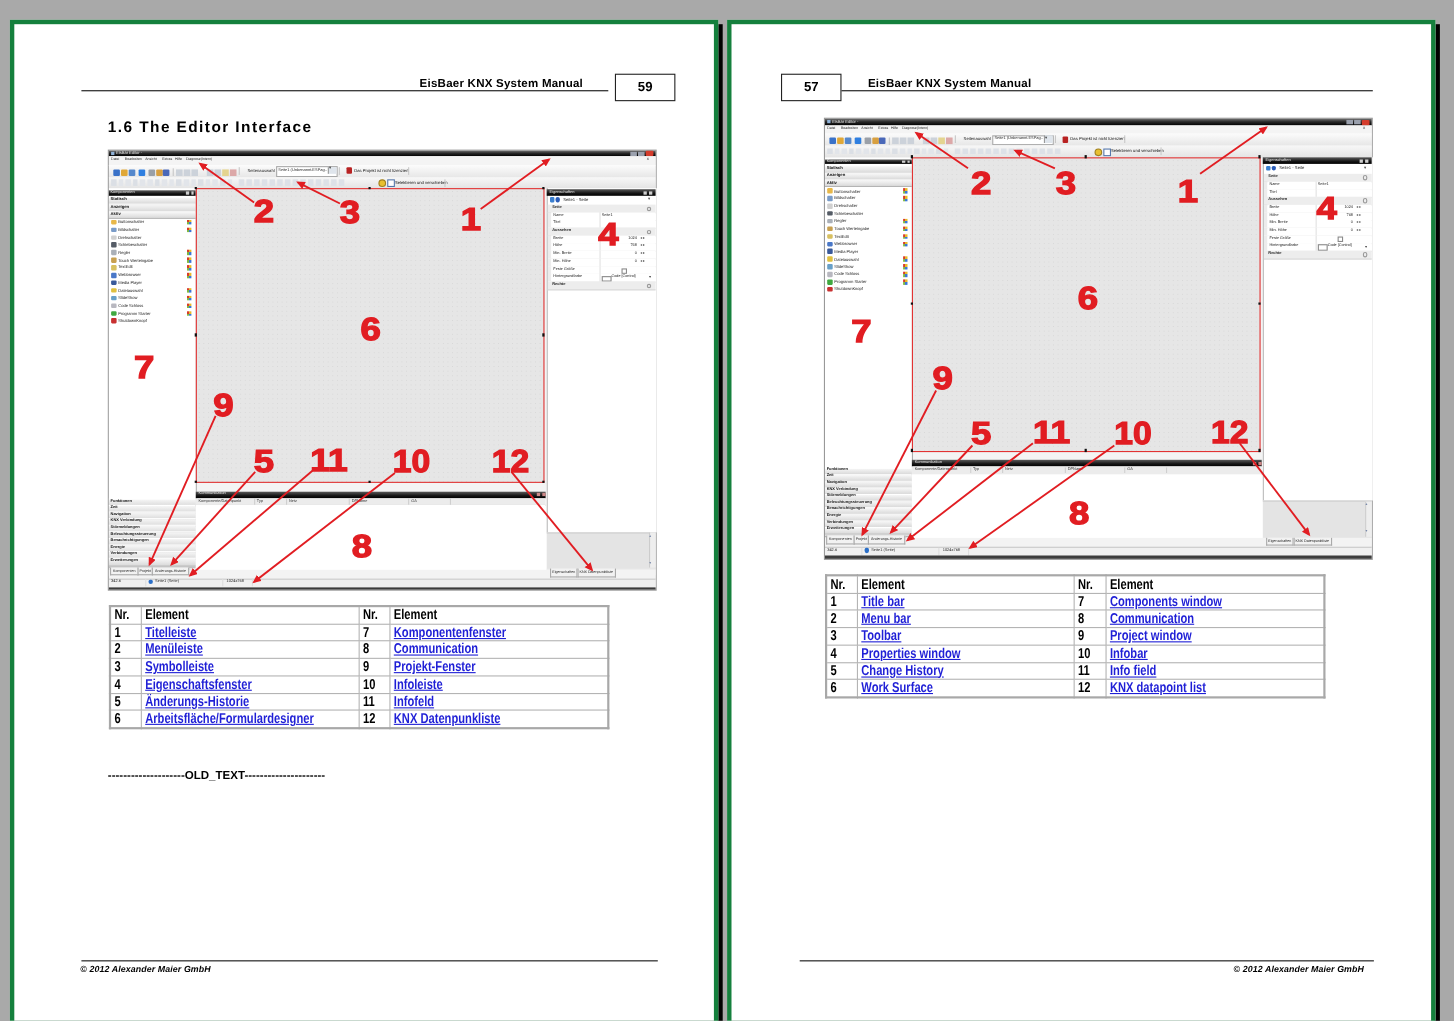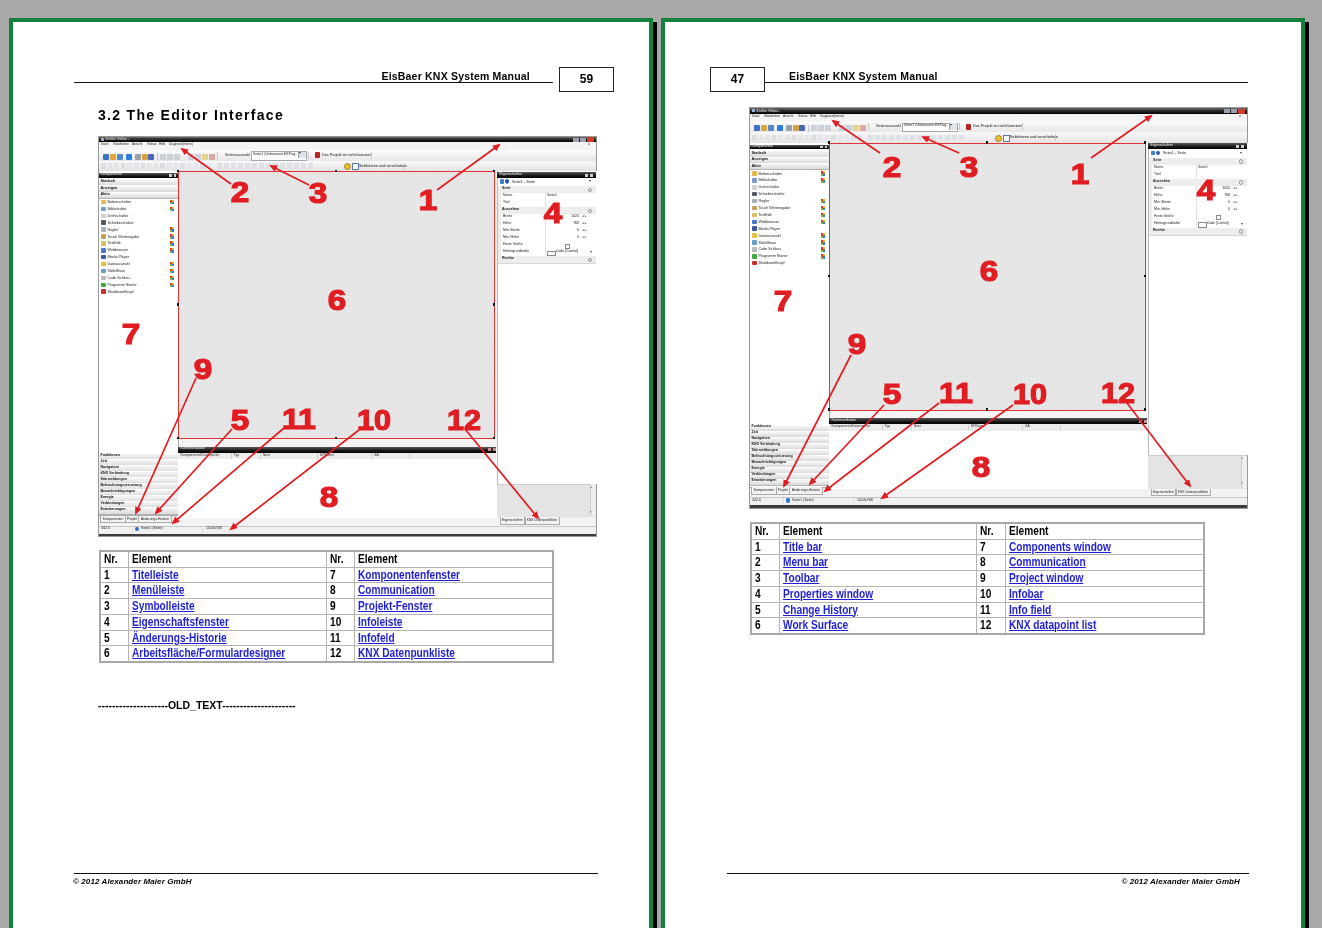--- a/index.html
+++ b/index.html
@@ -30,21 +30,21 @@
 </style></head><body>
 
 <div class="page" style="left:9px;top:6px;">
 
 <div class="hdr" style="right:119px;top:48px;">EisBaer KNX System Manual</div>
 
 <div class="hrule" style="left:61px;top:59.5px;width:479px;"></div>
 
 <div class="pgbox" style="left:546px;top:45px;">59</div>
 
-<div class="abs" style="left:85px;top:86px;font-size:14px;font-weight:bold;letter-spacing:1.3px;color:#000;">3.2 The Editor Interface</div>
+<div class="abs" style="left:85px;top:86px;font-size:14px;font-weight:bold;letter-spacing:1.3px;color:#000;">1.6 The Editor Interface</div>
 
 <div class="shot" style="left:86px;top:114.5px;">
 
 <div class="s-tb"></div>
 
 <div class="abs" style="left:1.5px;top:1px;width:3.2px;height:3.2px;background:#8fb2d8;"></div>
 
 <div class="abs" style="left:6.5px;top:0.7px;font-size:3.7px;color:#e6e6e6;">EisBär Editor -</div>
 
 <div class="abs" style="left:474px;top:1px;width:6px;height:4px;background:#9aa0ad;"></div>
@@ -432,21 +432,21 @@
 <text x="361" y="407.5" text-anchor="middle" font-size="29" font-weight="bold" textLength="34" lengthAdjust="spacingAndGlyphs" fill="#e11d22" stroke="#e11d22" stroke-width="1.2">10</text>
 
 <text x="286" y="406.5" text-anchor="middle" font-size="29" font-weight="bold" textLength="34" lengthAdjust="spacingAndGlyphs" fill="#e11d22" stroke="#e11d22" stroke-width="1.2">11</text>
 
 <text x="451" y="407.5" text-anchor="middle" font-size="29" font-weight="bold" textLength="34" lengthAdjust="spacingAndGlyphs" fill="#e11d22" stroke="#e11d22" stroke-width="1.2">12</text>
 </svg>
 </div>
 
 <div class="page" style="left:661px;top:6px;">
 
-<div class="pgbox" style="left:45px;top:45px;">47</div>
+<div class="pgbox" style="left:45px;top:45px;">57</div>
 
 <div class="hdr" style="left:124px;top:48px;">EisBaer KNX System Manual</div>
 
 <div class="hrule" style="left:100px;top:59.5px;width:483px;"></div>
 
 <div class="shot" style="left:85px;top:86px;">
 
 <div class="s-tb"></div>
 
 <div class="abs" style="left:1.5px;top:1px;width:3.2px;height:3.2px;background:#8fb2d8;"></div>

